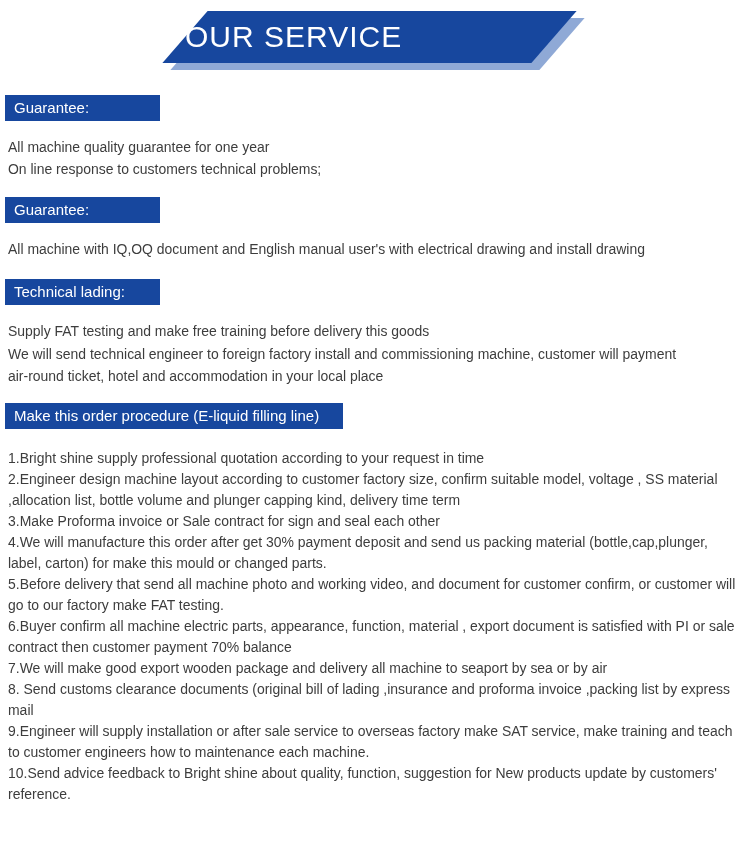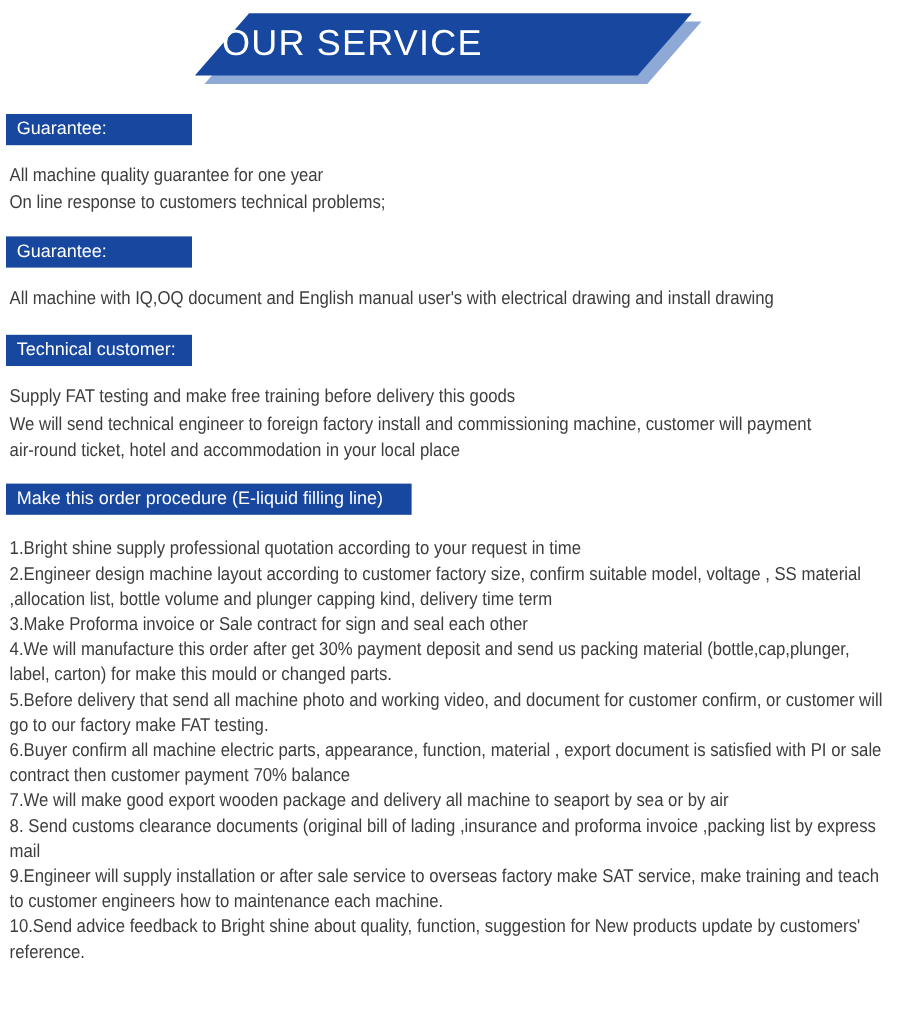--- a/index.html
+++ b/index.html
@@ -110,21 +110,21 @@
 <div class="body-block paras">
     <p>All machine quality guarantee for one year</p>
     <p>On line response to customers technical problems;</p>
   </div>
 
 <div class="sec-head narrow mt17">Guarantee:</div>
 <div class="body-block paras">
     <p>All machine with IQ,OQ document and English manual user's with electrical drawing and install drawing</p>
   </div>
 
-<div class="sec-head narrow mt19">Technical customer:</div>
+<div class="sec-head narrow mt19">Technical lading:</div>
 <div class="body-block paras lh225">
     <p>Supply FAT testing and make free training before delivery this goods</p>
     <p>We will send technical engineer to foreign factory install and commissioning machine, customer will payment
 air-round ticket, hotel and accommodation in your local place</p>
   </div>
 
 <div class="sec-head wide mt15">Make this order procedure (E-liquid filling line)</div>
 <div class="body-block proc-list">
     <div class="item">1.Bright shine supply professional quotation according to your request in time</div>
     <div class="item">2.Engineer design machine layout according to customer factory size, confirm suitable model, voltage , SS material

